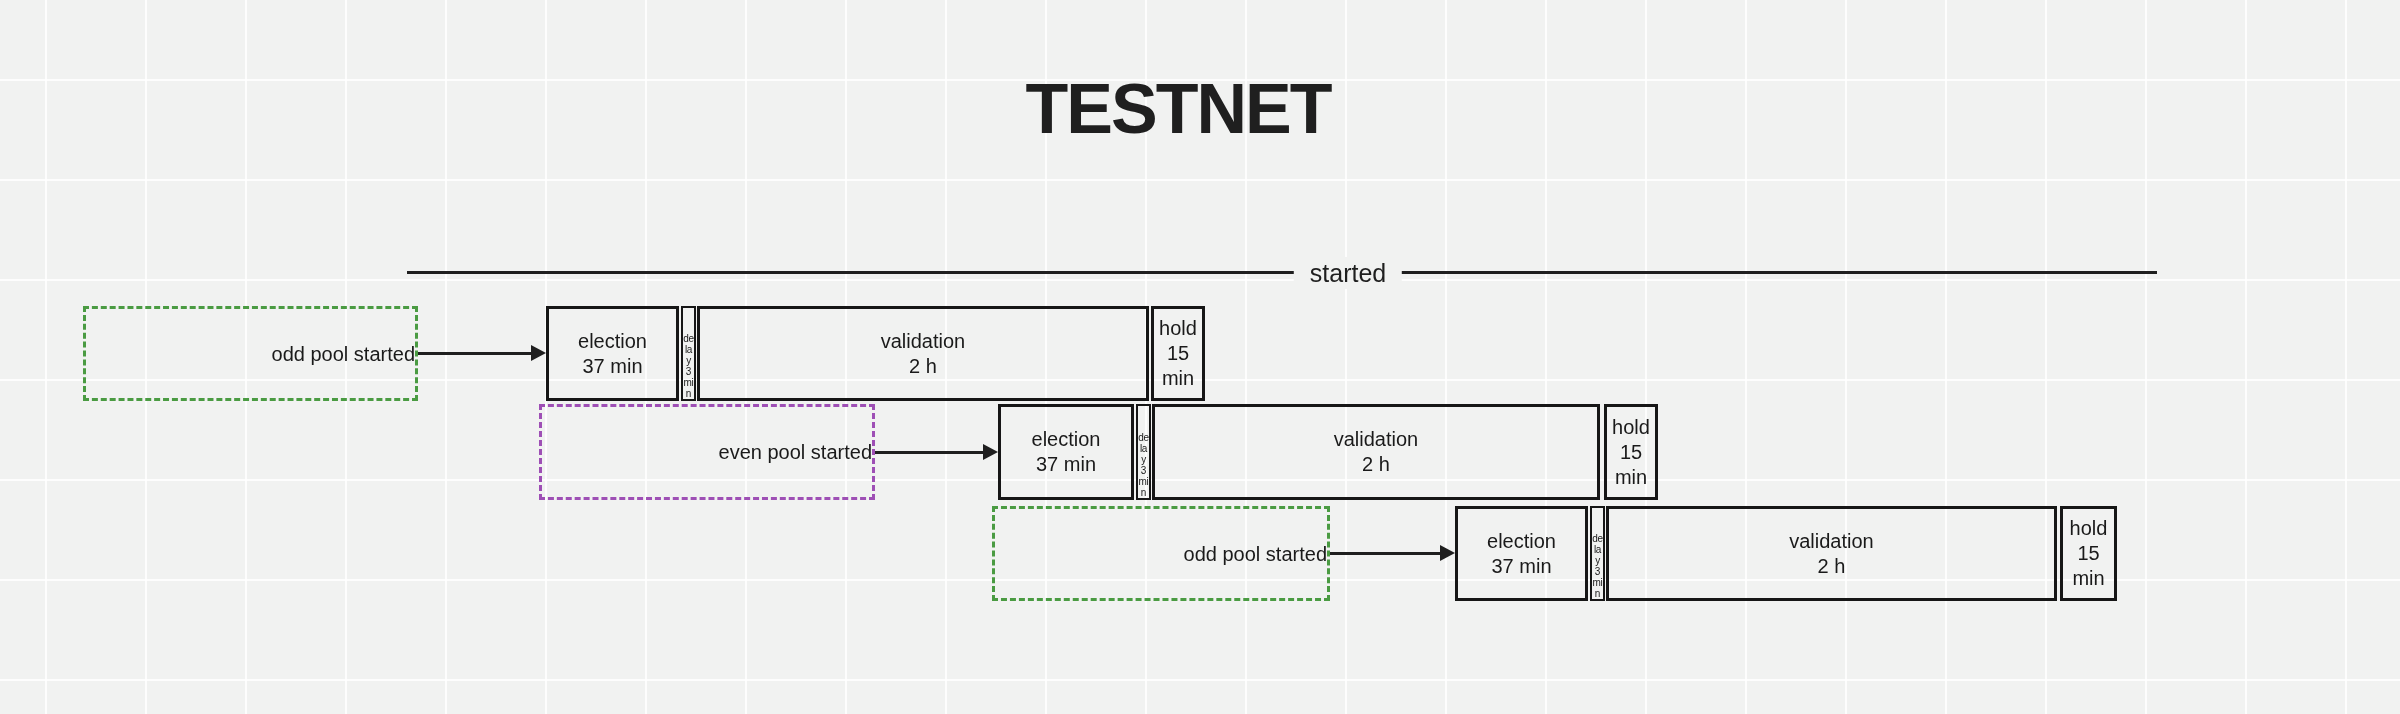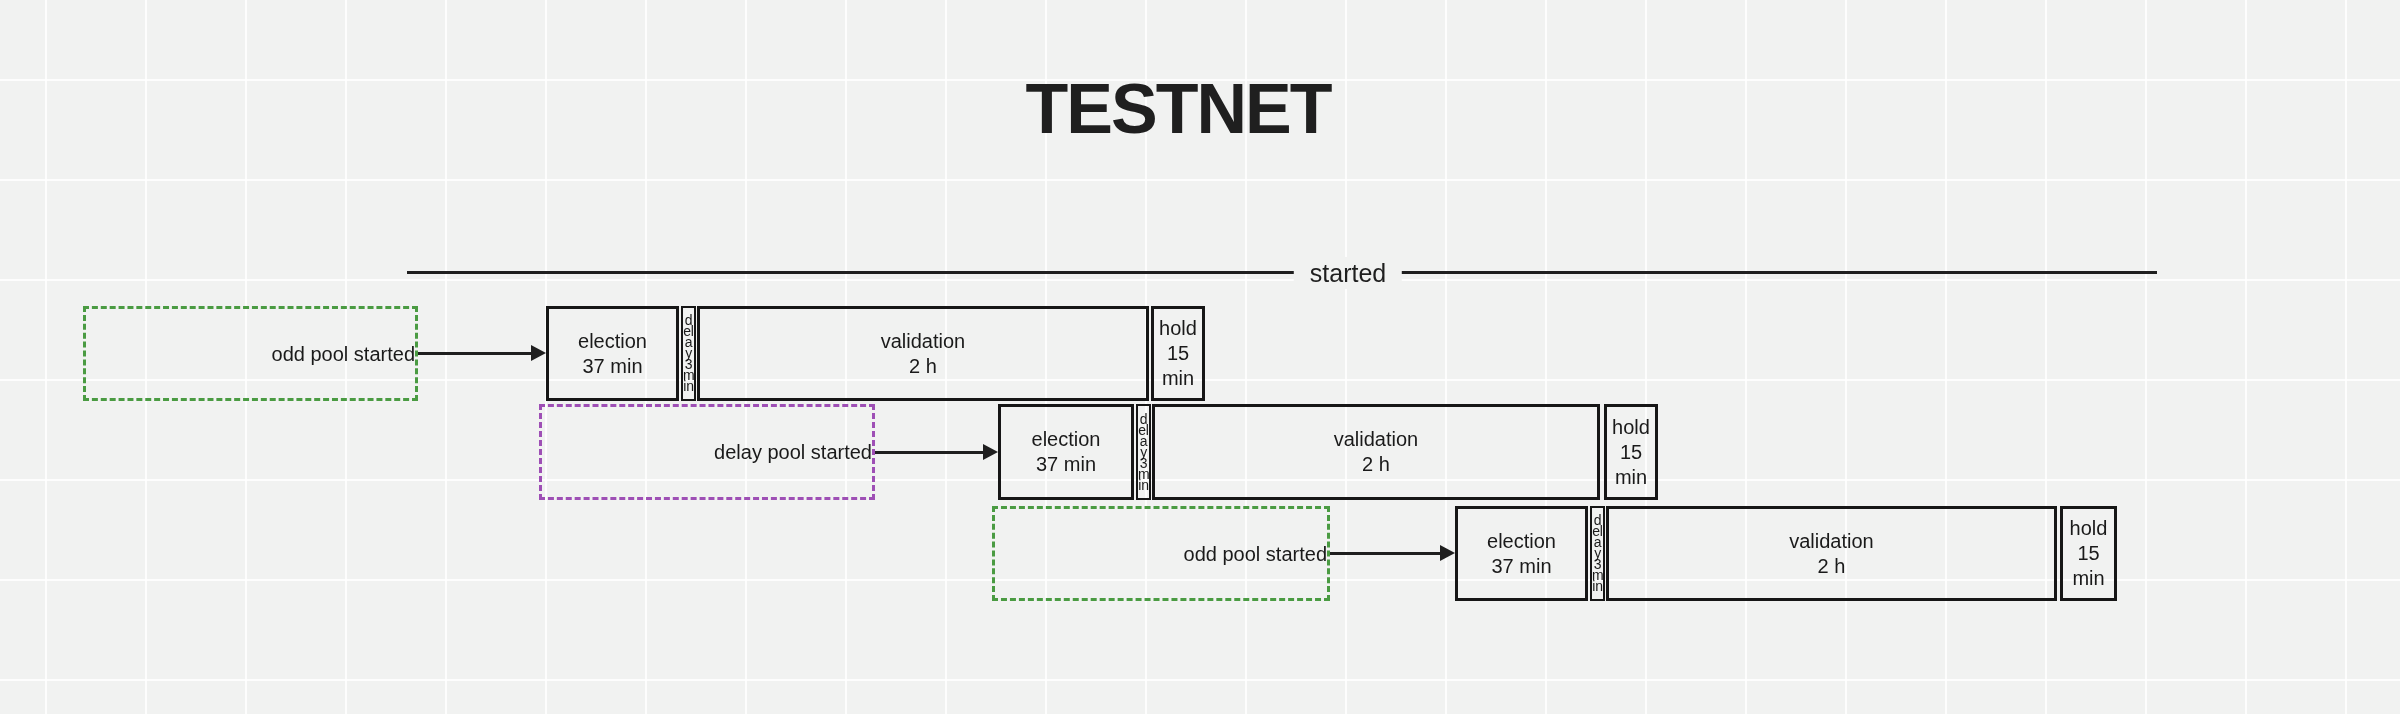--- a/index.html
+++ b/index.html
@@ -37,22 +37,22 @@
     font-size:20px;line-height:24px;color:#1a1a1a;
   }
   .trigger.green{border-color:#4a9b42;}
   .trigger.purple{border-color:#9e4fb5;}
   .phase{
     position:absolute;box-sizing:border-box;border:3px solid #161616;
     display:flex;flex-direction:column;align-items:center;justify-content:center;
     text-align:center;font-size:20px;line-height:25px;color:#1a1a1a;
   }
   .phase.delay{
-    border-width:2px;font-size:14px;line-height:11px;letter-spacing:-0.3px;
-    padding:0;overflow:hidden;
+    border-width:2px;font-size:10px;line-height:11px;letter-spacing:-0.3px;
+    padding:0;overflow:hidden;justify-content:flex-end;
   }
   .phase.delay .dtext{display:block;width:11px;word-break:break-all;text-align:center;}
   .arrow{
     position:absolute;height:16px;display:flex;align-items:center;
   }
   .arrow .shaft{flex:1;height:3px;background:#1f1f1f;}
   .arrow .head{
     width:0;height:0;flex:0 0 auto;
     border-top:8px solid transparent;border-bottom:8px solid transparent;
     border-left:15px solid #1f1f1f;
@@ -85,21 +85,21 @@
   <div class="phase" style="left:697px;top:306px;width:452px;height:95px">
     <span>validation</span>
     <span>2 h</span>
   </div>
   <div class="phase" style="left:1151px;top:306px;width:54px;height:95px">
     <span>hold</span>
     <span>15 min</span>
   </div>
 
   <div class="trigger purple" style="left:539px;top:404px;width:336px;height:96px">
-    <span>delay pool started</span>
+    <span>even pool started</span>
   </div>
   <div class="arrow" style="left:875px;top:444px;width:123px">
     <i class="shaft"></i>
     <i class="head"></i>
   </div>
   <div class="phase" style="left:998px;top:404px;width:136px;height:96px">
     <span>election</span>
     <span>37 min</span>
   </div>
   <div class="phase delay" style="left:1136px;top:404px;width:15px;height:96px">

